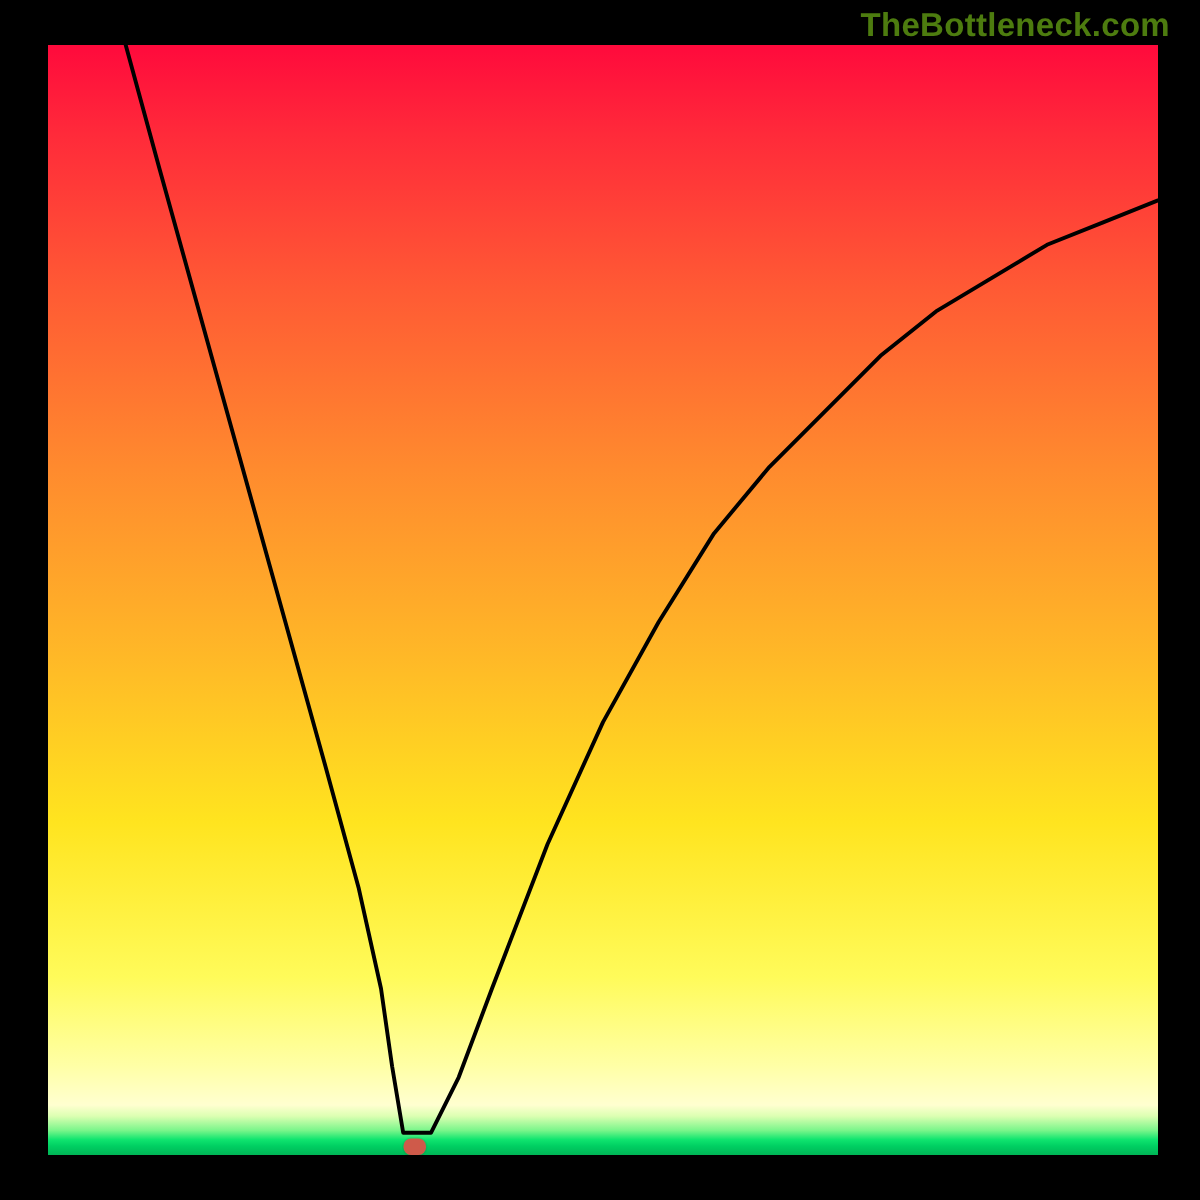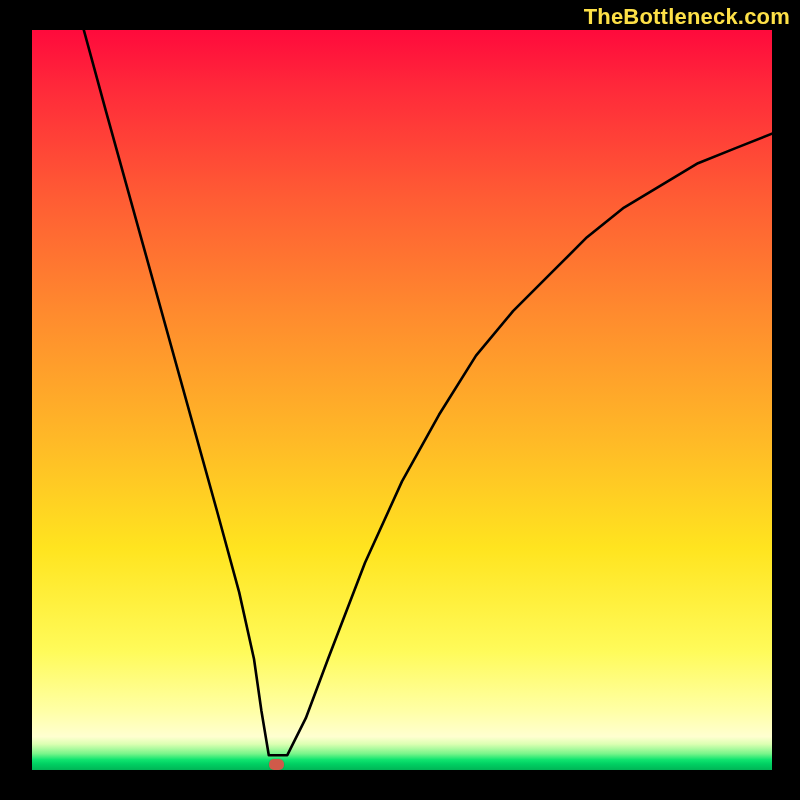--- a/index.html
+++ b/index.html
@@ -12,22 +12,22 @@
   }
   .outer {
     position: relative;
     width: 800px;
     height: 800px;
     background: #000;
   }
   .watermark {
     position: absolute;
     top: 4px;
-    right: 10px;
-    color: #fde047;
+    right: 20px;
+    color: #4d7c0f;
     font-family: Arial, Helvetica, sans-serif;
     font-size: 22px;
     font-weight: 600;
     letter-spacing: 0.2px;
     z-index: 10;
   }
   .plot {
     position: absolute;
     left: 32px;
     top: 30px;

